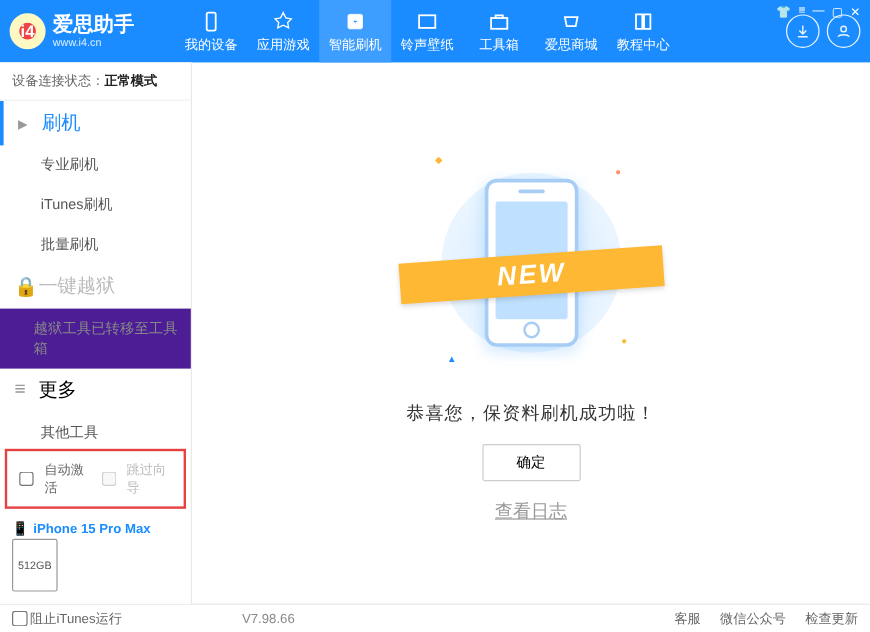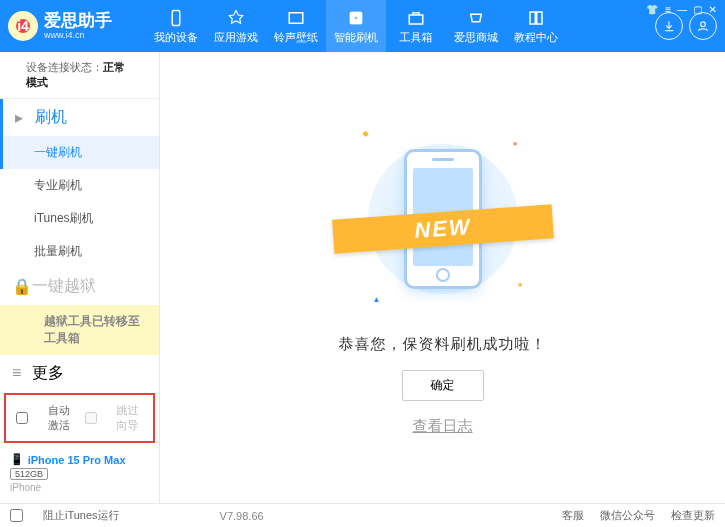--- a/index.html
+++ b/index.html
@@ -17,59 +17,59 @@
 .navtab-icon svg { width: 18px; height: 18px; fill: #fff; stroke: #fff; }
 .win-controls { display: flex; gap: 2px; align-items: center; margin-left: auto; }
 .win-btn { width: 22px; height: 22px; display: flex; align-items: center; justify-content: center; cursor: pointer; font-size: 12px; opacity: 0.9; }
 .win-btn.circle { width: 28px; height: 28px; border: 1.5px solid #fff; border-radius: 50%; margin-left: 4px; }
 
 .win-top-row { position: absolute; top: 4px; right: 8px; display: flex; gap: 6px; color: #fff; font-size: 10px; z-index: 10; }
 .win-top-row span { cursor: pointer; }
 
 .body-row { display: flex; height: calc(100% - 52px - 24px); }
 .sidebar { width: 160px; border-right: 1px solid #e8e8e8; background: #fff; display: flex; flex-direction: column; }
-.conn-status { padding: 8px 26px; font-size: 11px; color: #666; border-bottom: 1px solid #f0f0f0; }
+.conn-status { padding: 8px 10px; font-size: 11px; color: #666; border-bottom: 1px solid #f0f0f0; }
 .conn-status b { color: #222; font-weight: 600; }
 .menu { flex: 1; overflow-y: auto; }
 .section-header { display: flex; align-items: center; gap: 6px; padding: 8px 12px; cursor: pointer; }
 .section-header .icon { width: 14px; color: #999; }
 .section-header.disabled { color: #bbb; }
 .menu-item { padding: 8px 10px 8px 34px; font-size: 12px; color: #555; cursor: pointer; }
 .menu-item.active { background: #eaf3ff; color: #1a8cff; border-left: 3px solid #1a8cff; padding-left: 31px; }
-.menu-item.boxed { background: #fef9c3; color: #888; line-height: 1.4; padding: 8px 10px 8px 44px; font-weight: bold; }
+.menu-item.boxed { background: #4c1d95; color: #888; line-height: 1.4; padding: 8px 10px 8px 28px; }
 .active-indicator { border-left: 3px solid #1a8cff; }
 
 .checkbox-row { padding: 8px 10px; border: 2px solid #e74040; margin: 4px; display: flex; gap: 10px; font-size: 11px; color: #666; }
-.checkbox-row label { display: flex; align-items: center; gap: 20px; cursor: pointer; justify-content: center; }
+.checkbox-row label { display: flex; align-items: center; gap: 9px; cursor: pointer; justify-content: center; }
 .checkbox-row label.disabled { color: #bbb; }
 .checkbox-row input { width: 12px; height: 12px; }
 
 .device-info { padding: 6px 10px 10px; font-size: 11px; }
 .device-name { color: #1a8cff; font-weight: 600; display: flex; align-items: center; gap: 4px; }
-.device-storage { display: inline-block; border: 1px solid #999; border-radius: 2px; padding: 0 4px; font-size: 9px; color: #555; margin-top: 2px; }
+.device-storage { display: inline-block; border: 1px solid #999; border-radius: 2px; padding: 16px 4px; font-size: 9px; color: #555; margin-top: 2px; }
 .device-type { color: #aaa; font-size: 10px; margin-top: 2px; }
 
 .main { flex: 1; display: flex; flex-direction: column; align-items: center; justify-content: center; gap: 16px; padding: 20px; }
 
 .phone-illustration { position: relative; width: 180px; height: 200px; display: flex; align-items: center; justify-content: center; }
 .bg-circle { position: absolute; width: 150px; height: 150px; border-radius: 50%; background: radial-gradient(circle, #d6ecff 0%, #eaf5ff 70%, transparent 100%); }
 .phone { position: relative; width: 78px; height: 140px; background: #fff; border-radius: 10px; border: 3px solid #a7cdf5; box-shadow: 0 4px 12px rgba(26,140,255,0.2); }
 .phone::before { content:""; position:absolute; top:6px; left:50%; transform:translateX(-50%); width:22px; height:3px; background:#a7cdf5; border-radius:2px; }
 .phone::after { content:""; position:absolute; bottom:4px; left:50%; transform:translateX(-50%); width:10px; height:10px; border:2px solid #a7cdf5; border-radius:50%; }
 .phone-screen { position:absolute; top:16px; bottom:20px; left:6px; right:6px; background:#bfe0ff; border-radius:2px; }
 .new-ribbon { position:absolute; top:55%; left:-20px; right:-20px; transform:translateY(-50%) rotate(-4deg); background:#ffb833; color:#fff; font-weight:900; font-size:22px; text-align:center; padding:4px 0; letter-spacing:2px; font-style:italic; box-shadow:0 2px 4px rgba(0,0,0,0.15); }
 .dots { position:absolute; font-size: 8px; }
 .dot1 { top:10px; left:10px; color:#ffb833; } .dot2 { top:20px; right:15px; color:#ff8f66; } .dot3 { bottom:15px; left:20px; color:#1a8cff; } .dot4 { bottom:30px; right:10px; color:#ffb833; }
 
 .success-msg { font-size: 15px; color: #333; letter-spacing: 1px; }
 .ok-btn { padding: 6px 28px; border: 1px solid #ccc; background: #fff; font-size: 12px; cursor: pointer; border-radius: 2px; }
 .log-link { font-size: 15px; color: #999; text-decoration: underline; cursor: pointer; }
 
 .statusbar { height: 24px; border-top: 1px solid #e8e8e8; display: flex; align-items: center; font-size: 11px; color: #666; padding: 0 10px; }
-.statusbar label { display: flex; align-items: center; gap: 20px; }
+.statusbar label { display: flex; align-items: center; gap: 2px; }
 .statusbar .spacer { flex: 1; }
 .statusbar .ver { margin-right: auto; margin-left: 100px; color: #888; }
 .statusbar .link { margin-left: 16px; cursor: pointer; text-align: center; }
 </style>
 </head>
 <body>
 
 <div class="win-top-row">
   <span>👕</span>
   <span>≡</span>
@@ -96,36 +96,36 @@
       <span>我的设备</span>
     </div>
     <div class="navtab">
       <span class="navtab-icon">
           <svg viewBox="0 0 24 24">
             <path d="M12 2l3 6 6 1-4 4 1 6-6-3-6 3 1-6-4-4 6-1z" fill="none" stroke-width="1.5"></path>
           </svg>
         </span>
       <span>应用游戏</span>
     </div>
-    <div class="navtab">
-      <span class="navtab-icon">
-          <svg viewBox="0 0 24 24">
-            <rect x="3" y="5" width="18" height="14" fill="none" stroke-width="2"></rect>
-          </svg>
-        </span>
-      <span>铃声壁纸</span>
-    </div>
     <div class="navtab active">
       <span class="navtab-icon">
           <svg viewBox="0 0 24 24">
             <rect x="4" y="4" width="16" height="16" rx="2" fill="#fff"></rect>
             <path d="M13 8l-4 5h3l-1 3 4-5h-3z" fill="#1a8cff"></path>
           </svg>
         </span>
       <span>智能刷机</span>
+    </div>
+    <div class="navtab">
+      <span class="navtab-icon">
+          <svg viewBox="0 0 24 24">
+            <rect x="3" y="5" width="18" height="14" fill="none" stroke-width="2"></rect>
+          </svg>
+        </span>
+      <span>铃声壁纸</span>
     </div>
     <div class="navtab">
       <span class="navtab-icon">
           <svg viewBox="0 0 24 24">
             <rect x="3" y="8" width="18" height="12" fill="none" stroke-width="2"></rect>
             <path d="M8 8V5h8v3" fill="none" stroke-width="2"></path>
           </svg>
         </span>
       <span>工具箱</span>
     </div>
@@ -164,21 +164,20 @@
 <div class="body-row">
   <div class="sidebar">
     <div class="conn-status">
       <span>设备连接状态：</span><b>正常模式</b>
     </div>
     <div class="menu">
       <div class="section-header active-indicator" style="color:#1a8cff;">
         <span class="icon">▸</span>
         <span>刷机</span>
       </div>
-      <div class="menu-item active">一键刷机</div>
       <div class="menu-item">专业刷机</div>
       <div class="menu-item">iTunes刷机</div>
       <div class="menu-item">批量刷机</div>
 
       <div class="section-header disabled">
         <span class="icon">🔒</span>
         <span>一键越狱</span>
       </div>
       <div class="menu-item boxed">越狱工具已转移至工具箱</div>
 
@@ -200,21 +199,20 @@
           <span>跳过向导</span>
       </label>
     </div>
 
     <div class="device-info">
       <div class="device-name">
         <span>📱</span>
         <span>iPhone 15 Pro Max</span>
       </div>
       <span class="device-storage">512GB</span>
-      <div class="device-type">iPhone</div>
     </div>
   </div>
 
   <div class="main">
     <div class="phone-illustration">
       <div class="bg-circle"></div>
       <span class="dots dot1">◆</span>
         <span class="dots dot2">●</span>
         <span class="dots dot3">▲</span>
         <span class="dots dot4">●</span>

